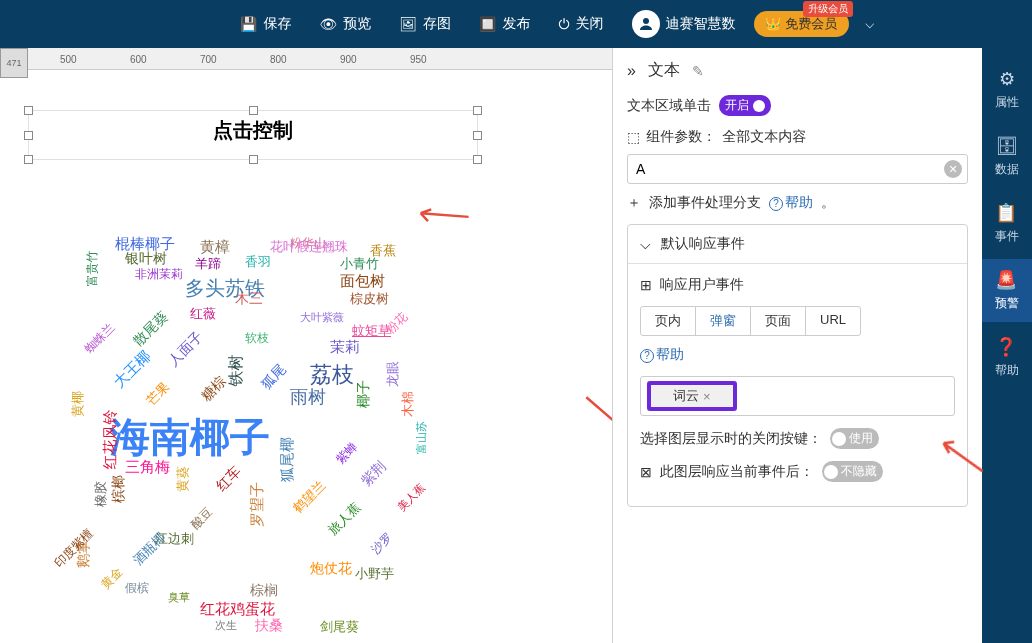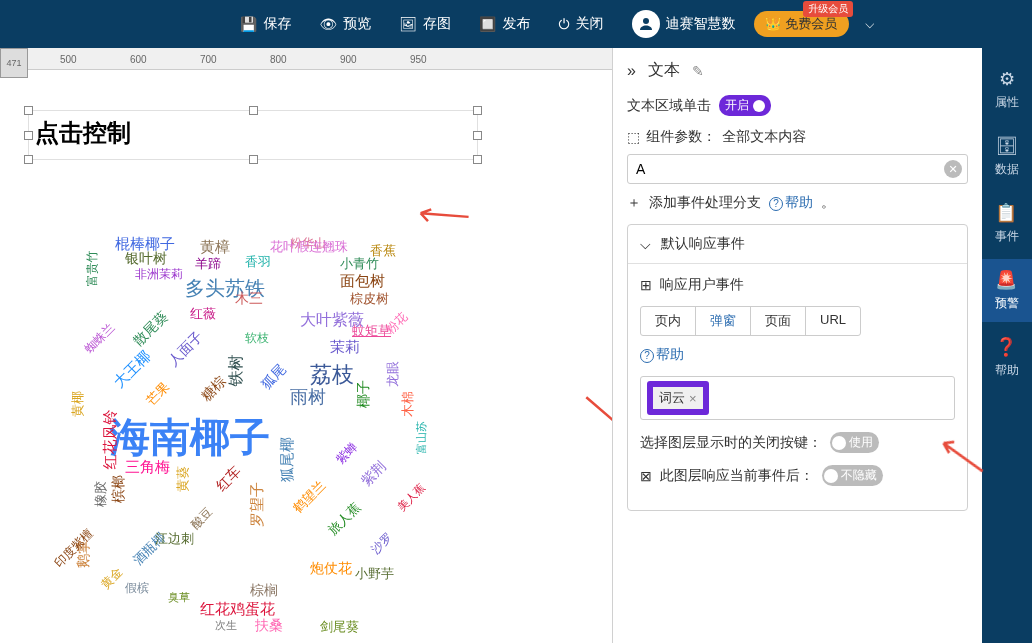--- a/index.html
+++ b/index.html
@@ -15,21 +15,21 @@
     
     .main { display: flex; height: 595px; }
     
     .canvas-area { flex: 1; background: #fff; position: relative; overflow: hidden; }
     .ruler-h { height: 22px; background: #f0f0f0; position: relative; border-bottom: 1px solid #ccc; font-size: 10px; color: #666; }
     .ruler-h .tick { position: absolute; top: 6px; }
     .ruler-box { position: absolute; left: 0; top: 0; width: 28px; height: 30px; background: #ddd; border: 1px solid #999; font-size: 9px; display: flex; align-items: center; justify-content: center; }
     
     .canvas { position: relative; height: 573px; }
     .selected-text { position: absolute; left: 28px; top: 40px; width: 450px; height: 50px; border: 1px solid #e0e0e0; }
-    .selected-text .txt { text-align: left; font-size: 24px; font-weight: bold; padding: 6px; }
+    .selected-text .txt { text-align: center; font-size: 20px; font-weight: bold; padding: 6px; }
     .handle { position: absolute; width: 9px; height: 9px; background: #fff; border: 1px solid #888; }
     .h-tl{top:-5px;left:-5px}.h-tm{top:-5px;left:calc(50% - 4px)}.h-tr{top:-5px;right:-5px}
     .h-ml{top:calc(50% - 4px);left:-5px}.h-mr{top:calc(50% - 4px);right:-5px}
     .h-bl{bottom:-5px;left:-5px}.h-bm{bottom:-5px;left:calc(50% - 4px)}.h-br{bottom:-5px;right:-5px}
     
     .arrow { position: absolute; color: #e74c3c; font-size: 32px; }
     .arrow1 { left: 410px; top: 130px; transform: rotate(25deg); }
     .arrow2 { left: 575px; top: 330px; transform: rotate(20deg); }
     .arrow3 { left: 925px; top: 385px; transform: rotate(15deg); }
     .arrow svg { width: 60px; height: 30px; }
@@ -58,21 +58,21 @@
     .accordion { border: 1px solid #d0d0d0; border-radius: 4px; }
     .acc-header { padding: 10px 12px; display: flex; align-items: center; gap: 10px; cursor: pointer; border-bottom: 1px solid #e0e0e0; }
     .acc-body { padding: 12px; }
     
     .tab-group { display: flex; border: 1px solid #ccc; border-radius: 3px; overflow: hidden; margin-bottom: 10px; width: fit-content; }
     .tab-btn { padding: 5px 14px; font-size: 13px; cursor: pointer; border-right: 1px solid #ccc; }
     .tab-btn:last-child { border-right: none; }
     .tab-btn.active { color: #2b6cb0; }
     
     .chip-input { border: 1px solid #ccc; border-radius: 3px; padding: 4px 6px; min-height: 34px; margin-bottom: 12px; }
-    .chip { display: inline-flex; align-items: center; background: #f0f0f0; border: 6px solid #6d28d9; border-radius: 3px; padding: 2px 6px; font-size: 13px; gap: 4px; }
+    .chip { display: inline-flex; align-items: center; background: #f0f0f0; border: 4px solid #6d28d9; border-radius: 3px; padding: 2px 22px; font-size: 13px; gap: 4px; }
     .chip .x { color: #888; cursor: pointer; }
     
     .pill-toggle { display: inline-flex; align-items: center; background: #bbb; color: #fff; border-radius: 11px; padding: 2px 6px 2px 2px; font-size: 12px; gap: 3px; }
     .pill-toggle .knob { width: 14px; height: 14px; background: #fff; border-radius: 50%; }
     
     .right-sidebar { width: 50px; background: #0a3d62; display: flex; flex-direction: column; align-items: center; padding-top: 10px; color: #c8d6e5; font-size: 12px; gap: 4px; }
     .rs-item { display: flex; flex-direction: column; align-items: center; gap: 4px; padding: 10px 0; cursor: pointer; width: 100%; }
     .rs-item.active { background: #1a5490; color: #fff; }
     .rs-icon { font-size: 18px; }
   </style>
@@ -149,21 +149,21 @@
           <span style="left: 300px; top: 12px; font-size: 13px; color: rgb(184, 134, 11); transform: rotate(0deg);">香蕉</span>
           <span style="left: 270px; top: 25px; font-size: 13px; color: rgb(46, 139, 87); transform: rotate(0deg);">小青竹</span>
           <span style="left: 55px; top: 20px; font-size: 14px; color: rgb(85, 107, 47); transform: rotate(0deg);">银叶树</span>
           <span style="left: 270px; top: 42px; font-size: 15px; color: rgb(139, 69, 19); transform: rotate(0deg);">面包树</span>
           <span style="left: 220px; top: 5px; font-size: 12px; color: rgb(219, 112, 147); transform: rotate(0deg);">粉华山</span>
           <span style="left: 130px; top: 370px; font-size: 15px; color: rgb(220, 20, 60); transform: rotate(0deg);">红花鸡蛋花</span>
           <span style="left: 185px; top: 387px; font-size: 14px; color: rgb(255, 105, 180); transform: rotate(0deg);">扶桑</span>
           <span style="left: 250px; top: 388px; font-size: 13px; color: rgb(107, 142, 35); transform: rotate(0deg);">剑尾葵</span>
           <span style="left: 180px; top: 352px; font-size: 14px; color: rgb(139, 119, 101); transform: rotate(0deg); font-family: Liberation Mono, monospace;">棕榈</span>
           <span style="left: 115px; top: 45px; font-size: 20px; color: rgb(70, 130, 180); transform: rotate(0deg);">多头苏铁</span>
-          <span style="left: 230px; top: 80px; font-size: 16px; color: rgb(147, 112, 219); transform: rotate(0deg);">大叶紫薇</span>
+          <span style="left: 230px; top: 80px; font-size: 11px; color: rgb(147, 112, 219); transform: rotate(0deg);">大叶紫薇</span>
           <span style="left: 260px; top: 108px; font-size: 15px; color: rgb(106, 90, 205); transform: rotate(0deg);">茉莉</span>
           <span style="left: 240px; top: 330px; font-size: 14px; color: rgb(255, 140, 0); transform: rotate(0deg);">炮仗花</span>
           <span style="left: 285px; top: 335px; font-size: 13px; color: rgb(85, 107, 47); transform: rotate(0deg);">小野芋</span>
           <span style="left: 45px; top: 5px; font-size: 15px; color: rgb(65, 105, 225); transform: rotate(0deg);">棍棒椰子</span>
           <span style="left: 0px; top: 315px; font-size: 14px; color: rgb(205, 133, 63); transform: rotate(-90deg);">鹅掌</span>
           <span style="left: -20px; top: 310px; font-size: 12px; color: rgb(139, 69, 19); transform: rotate(-45deg);">印度紫檀</span>
           <span style="left: 4px; top: 30px; font-size: 12px; color: rgb(46, 139, 87); transform: rotate(-90deg);">富贵竹</span>
           <span style="left: 200px; top: 8px; font-size: 13px; color: rgb(218, 112, 214); transform: rotate(0deg);">花叶假连翘珠</span>
           <span style="left: 125px; top: 25px; font-size: 13px; color: rgb(139, 0, 139); transform: rotate(0deg);">羊蹄</span>
           <span style="left: 175px; top: 23px; font-size: 13px; color: rgb(32, 178, 170); transform: rotate(0deg);">香羽</span>

